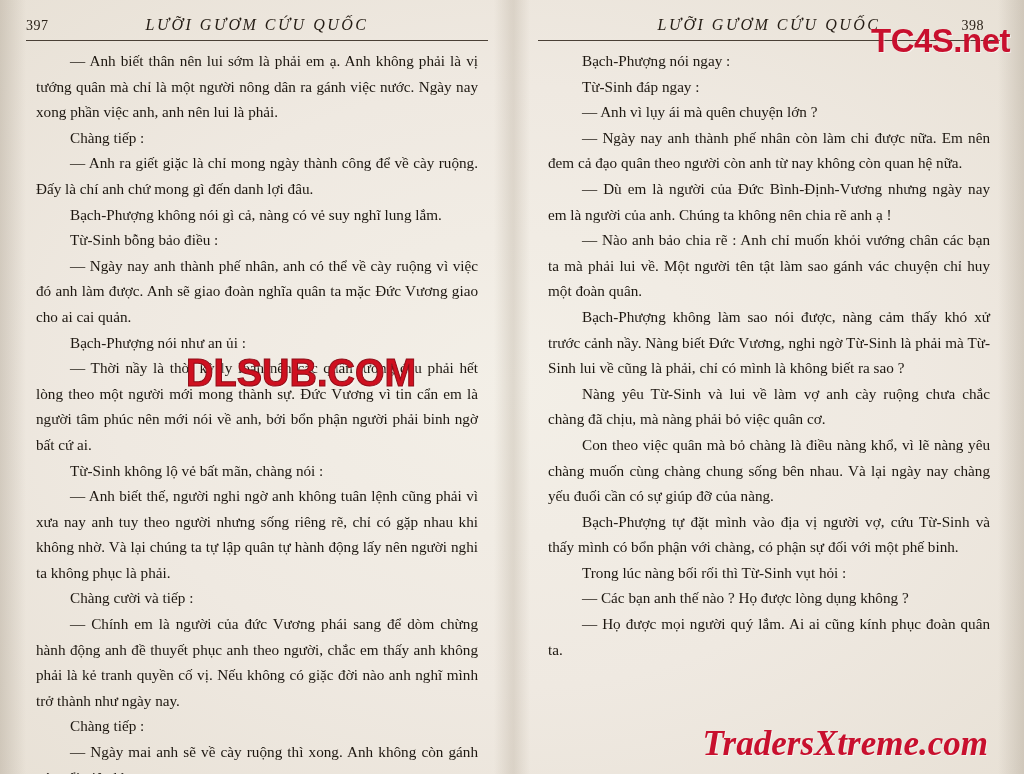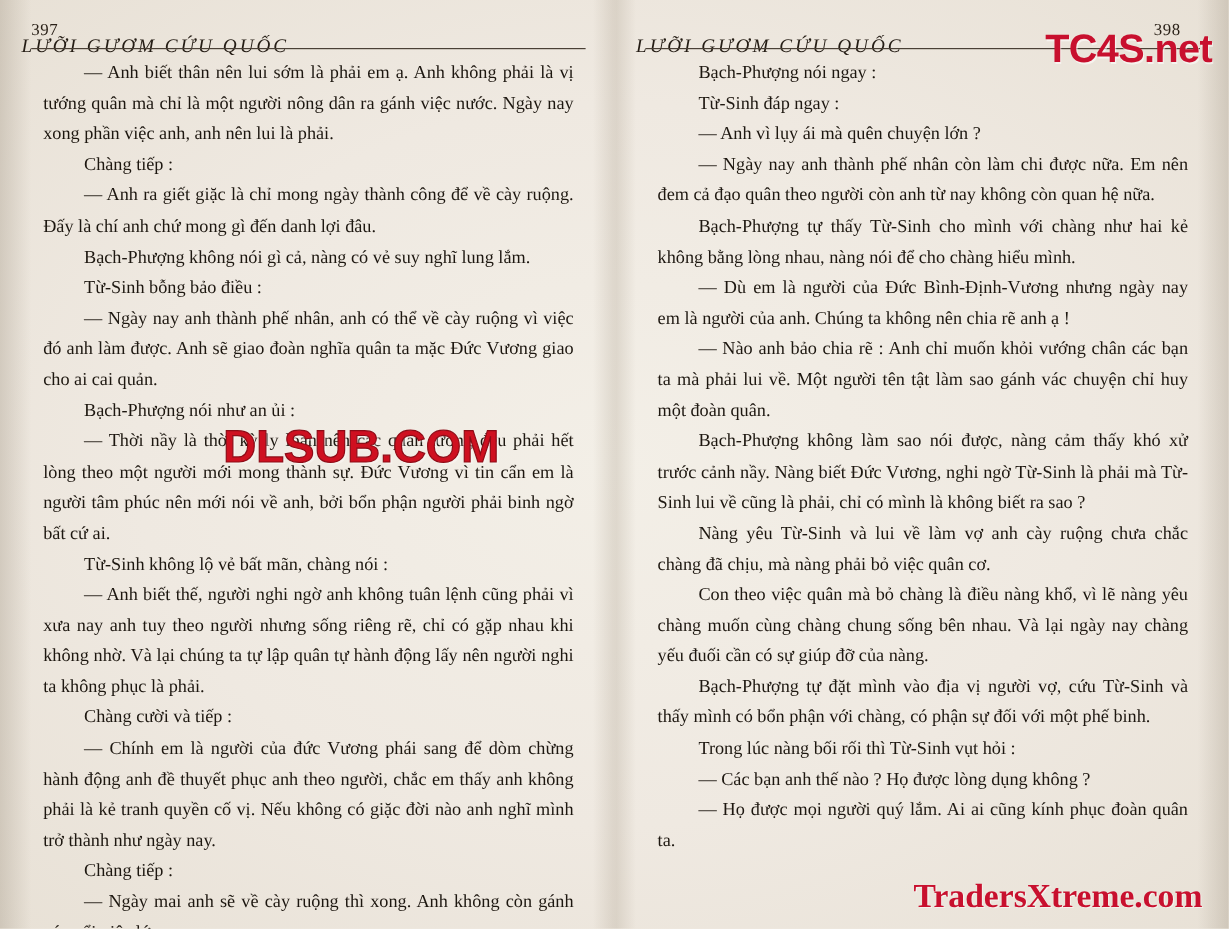--- a/index.html
+++ b/index.html
@@ -58,23 +58,23 @@
     position: absolute;
     top: 8px;
     font-size: 14px;
     color: #2a2118;
     letter-spacing: 0.5px;
   }
   .folio-l { left: 8px; }
   .folio-r { right: 24px; }
   .running-title {
     position: absolute;
-    top: 20px;
+    top: 6px;
     width: 100%;
-    text-align: left;
+    text-align: center;
     font-style: italic;
     font-size: 16px;
     letter-spacing: 2.5px;
     color: #241c14;
     font-family: "Liberation Serif", serif;
   }
   .rule {
     position: absolute;
     top: 30px;
     left: 8px;
@@ -119,26 +119,27 @@
     left: 186px;
     font-family: "Liberation Sans", sans-serif;
     font-size: 38px;
     color: #cf1020;
     letter-spacing: 0px;
     -webkit-text-stroke: 1px #8d0b16;
     text-shadow: 2px 2px 0 rgba(255,255,255,0.35);
   }
   .wm-traders {
     bottom: 10px;
-    right: 22px;
+    right: 36px;
     font-family: "Liberation Serif", serif;
-    font-size: 28px;
+    font-size: 35px;
     color: #c8102e;
     letter-spacing: 0px;
     text-shadow: 1px 1px 0 rgba(255,255,255,0.5);
+    font-style: italic;
   }
 </style>
 </head>
 <body>
 
 <div class="page">
   <div class="spine"></div>
   <div class="edge-l"></div>
   <div class="edge-r"></div>
 
@@ -170,21 +171,20 @@
     <div class="head">
       <div class="running-title">LƯỠI GƯƠM CỨU QUỐC</div>
       <div class="folio folio-r">398</div>
       <div class="rule"></div>
     </div>
     <div class="body-text">
       <p>Bạch-Phượng nói ngay :</p>
       <p>Từ-Sinh đáp ngay :</p>
       <p>— Anh vì lụy ái mà quên chuyện lớn ?</p>
       <p>— Ngày nay anh thành phế nhân còn làm chi được nữa. Em nên đem cả đạo quân theo người còn anh từ nay không còn quan hệ nữa.</p>
-      <p>Bạch-Phượng tự thấy Từ-Sinh cho mình với chàng như hai kẻ không bằng lòng nhau, nàng nói để cho chàng hiểu mình.</p>
       <p>— Dù em là người của Đức Bình-Định-Vương nhưng ngày nay em là người của anh. Chúng ta không nên chia rẽ anh ạ !</p>
       <p>— Nào anh bảo chia rẽ : Anh chỉ muốn khỏi vướng chân các bạn ta mà phải lui về. Một người tên tật làm sao gánh vác chuyện chỉ huy một đoàn quân.</p>
       <p>Bạch-Phượng không làm sao nói được, nàng cảm thấy khó xử trước cảnh nầy. Nàng biết Đức Vương, nghi ngờ Từ-Sinh là phải mà Từ-Sinh lui về cũng là phải, chỉ có mình là không biết ra sao ?</p>
       <p>Nàng yêu Từ-Sinh và lui về làm vợ anh cày ruộng chưa chắc chàng đã chịu, mà nàng phải bỏ việc quân cơ.</p>
       <p>Con theo việc quân mà bỏ chàng là điều nàng khổ, vì lẽ nàng yêu chàng muốn cùng chàng chung sống bên nhau. Và lại ngày nay chàng yếu đuối cần có sự giúp đỡ của nàng.</p>
       <p>Bạch-Phượng tự đặt mình vào địa vị người vợ, cứu Từ-Sinh và thấy mình có bổn phận với chàng, có phận sự đối với một phế binh.</p>
       <p>Trong lúc nàng bối rối thì Từ-Sinh vụt hỏi :</p>
       <p>— Các bạn anh thế nào ? Họ được lòng dụng không ?</p>
       <p>— Họ được mọi người quý lắm. Ai ai cũng kính phục đoàn quân ta.</p>
     </div>

